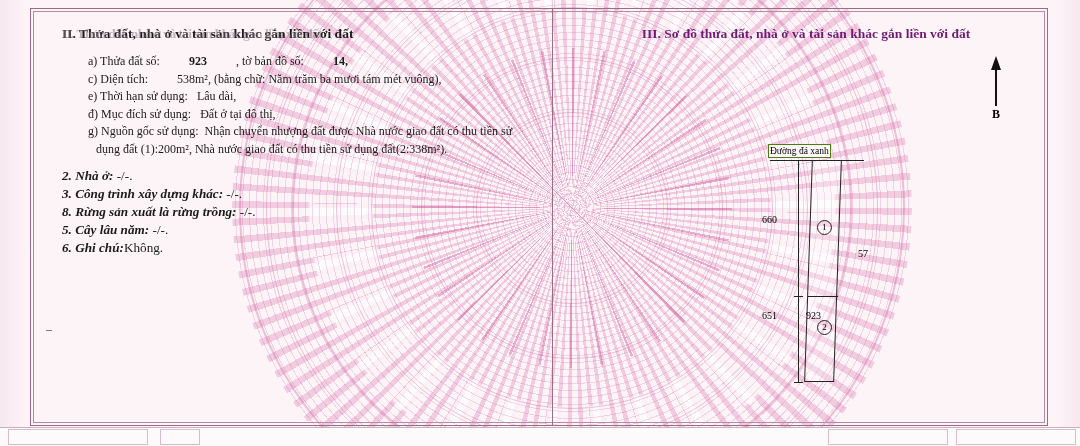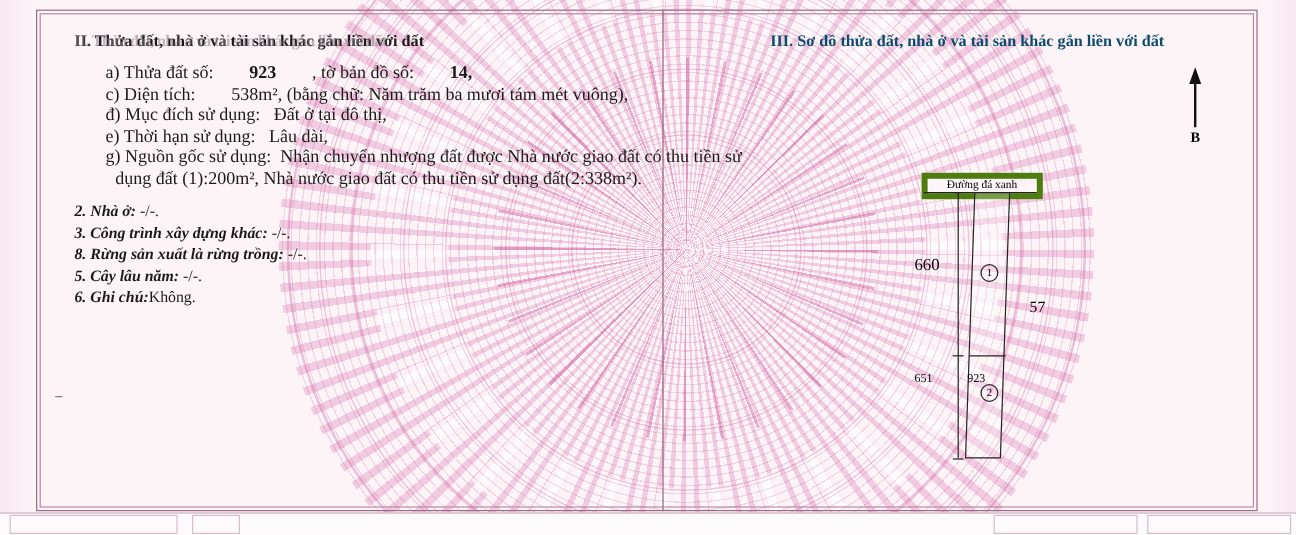--- a/index.html
+++ b/index.html
@@ -148,21 +148,21 @@
   .col-left {
     position: absolute;
     left: 62px; top: 26px;
     width: 495px;
     color: #1a1a1a;
   }
   .col-right {
     position: absolute;
     left: 566px; top: 26px;
     width: 480px;
-    color: #0c4a6e;
+    color: #701a75;
   }
   .sec-title {
     font-weight: bold;
     font-size: 13.5px;
     line-height: 16px;
   }
   .sec-title.left {
     position: relative;
     white-space: nowrap;
     overflow: hidden;
@@ -176,21 +176,21 @@
     color: #8a7f86;
     opacity: 0.55;
     letter-spacing: -0.6px;
     white-space: nowrap;
   }
   .sec-title.center {
     text-align: center;
   }
   .body-list {
     margin-top: 11px;
-    font-size: 15px;
+    font-size: 12px;
     line-height: 17.6px;
   }
   .li {
     white-space: nowrap;
   }
   .li .gap-s { display: inline-block; width: 26px; }
   .li .val-b { font-weight: bold; }
   .li .cont {
     display: block;
     padding-left: 34px;
@@ -232,22 +232,22 @@
   }
   .north-label {
     font-weight: bold;
     font-size: 12px;
     margin-top: 1px;
   }
   .road-label {
     position: absolute;
     left: 202px; top: 96px;
     font-size: 9.5px;
-    border: 5px solid #4d7c0f;
-    padding: 1px 16px;
+    border: 1px solid #4d7c0f;
+    padding: 1px 1px;
     background: rgba(253,247,250,0.85);
     white-space: nowrap;
   }
   .road-line {
     position: absolute;
     left: 204px; top: 112px;
     width: 94px; height: 0;
     border-top: 1px solid #222;
   }
   .parcel {
@@ -270,36 +270,36 @@
     position: absolute;
     background: #222;
   }
   .lead.v-left  { left: 232px; top: 112px; width: 1px; height: 222px; }
   .lead.tick-a  { left: 228px; top: 112px; width: 9px; height: 1px; }
   .lead.tick-b  { left: 228px; top: 248px; width: 9px; height: 1px; }
   .lead.tick-c  { left: 228px; top: 334px; width: 9px; height: 1px; }
   .dim-660 {
     position: absolute;
     left: 196px; top: 166px;
-    font-size: 14px;
+    font-size: 10px;
   }
   .dim-651 {
     position: absolute;
     left: 196px; top: 262px;
     font-size: 10px;
   }
   .dim-923 {
     position: absolute;
     left: 240px; top: 262px;
     font-size: 10px;
   }
   .dim-57 {
     position: absolute;
     left: 292px; top: 200px;
-    font-size: 13px;
+    font-size: 10px;
   }
   .circ-num {
     position: absolute;
     width: 13px; height: 13px;
     border: 1px solid #222;
     border-radius: 50%;
     font-size: 9px;
     line-height: 12px;
     text-align: center;
   }
@@ -349,26 +349,26 @@
         <span class="gap-s"></span><span>a) Thửa đất số:</span>
         <span class="gap-s"></span><span class="val-b">923</span>
         <span class="gap-s"></span><span>, tờ bản đồ số:</span>
         <span class="gap-s"></span><span class="val-b">14,</span>
       </div>
       <div class="li">
         <span class="gap-s"></span><span>c) Diện tích:</span>
         <span class="gap-s"></span><span>538m², (bằng chữ: Năm trăm ba mươi tám mét vuông),</span>
       </div>
       <div class="li">
+        <span class="gap-s"></span><span>e) Thời hạn sử dụng:</span>
+        <span>&nbsp;&nbsp;</span><span>Lâu dài,</span>
+      </div>
+      <div class="li">
         <span class="gap-s"></span><span>đ) Mục đích sử dụng:</span>
         <span>&nbsp;&nbsp;</span><span>Đất ở tại đô thị,</span>
-      </div>
-      <div class="li">
-        <span class="gap-s"></span><span>e) Thời hạn sử dụng:</span>
-        <span>&nbsp;&nbsp;</span><span>Lâu dài,</span>
       </div>
       <div class="li">
         <span class="gap-s"></span><span>g) Nguồn gốc sử dụng:</span>
         <span>&nbsp;</span><span>Nhận chuyển nhượng đất được Nhà nước giao đất có thu tiền sử</span>
         <span class="cont">dụng đất (1):200m², Nhà nước giao đất có thu tiền sử dụng đất(2:338m²).</span>
       </div>
     </div>
 
     <div style="margin-top:8px;">
       <div class="num-line">

